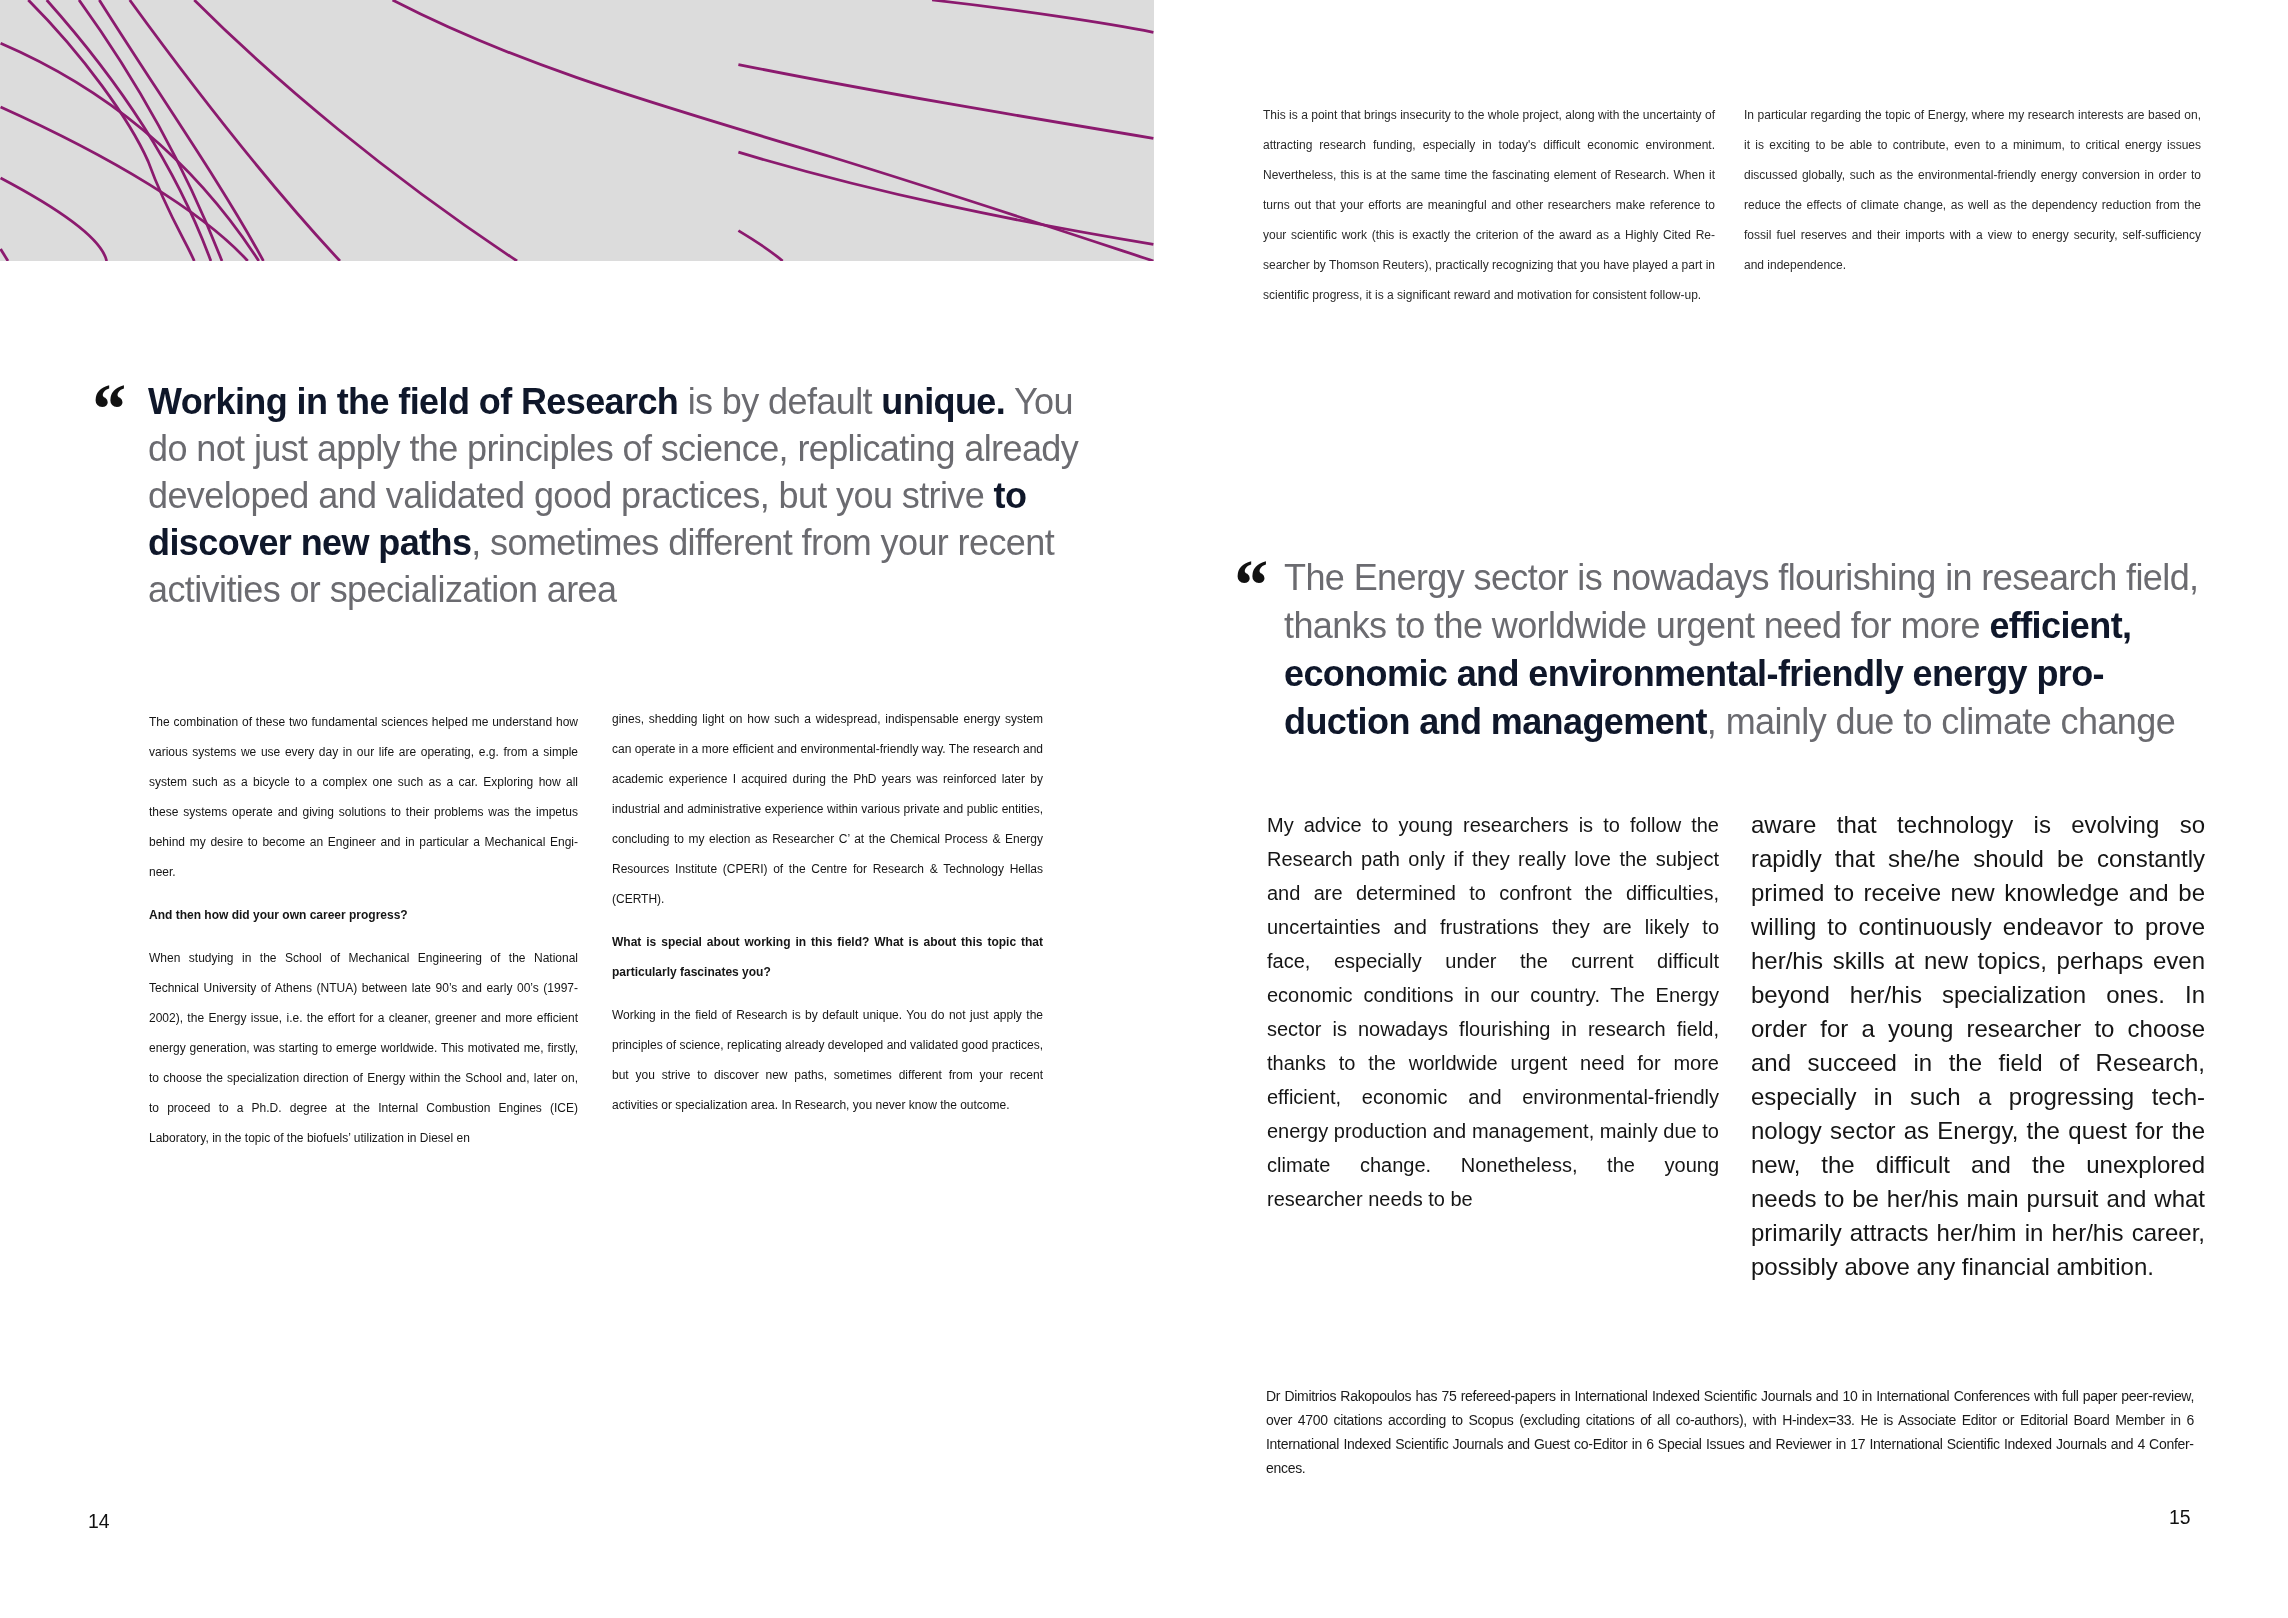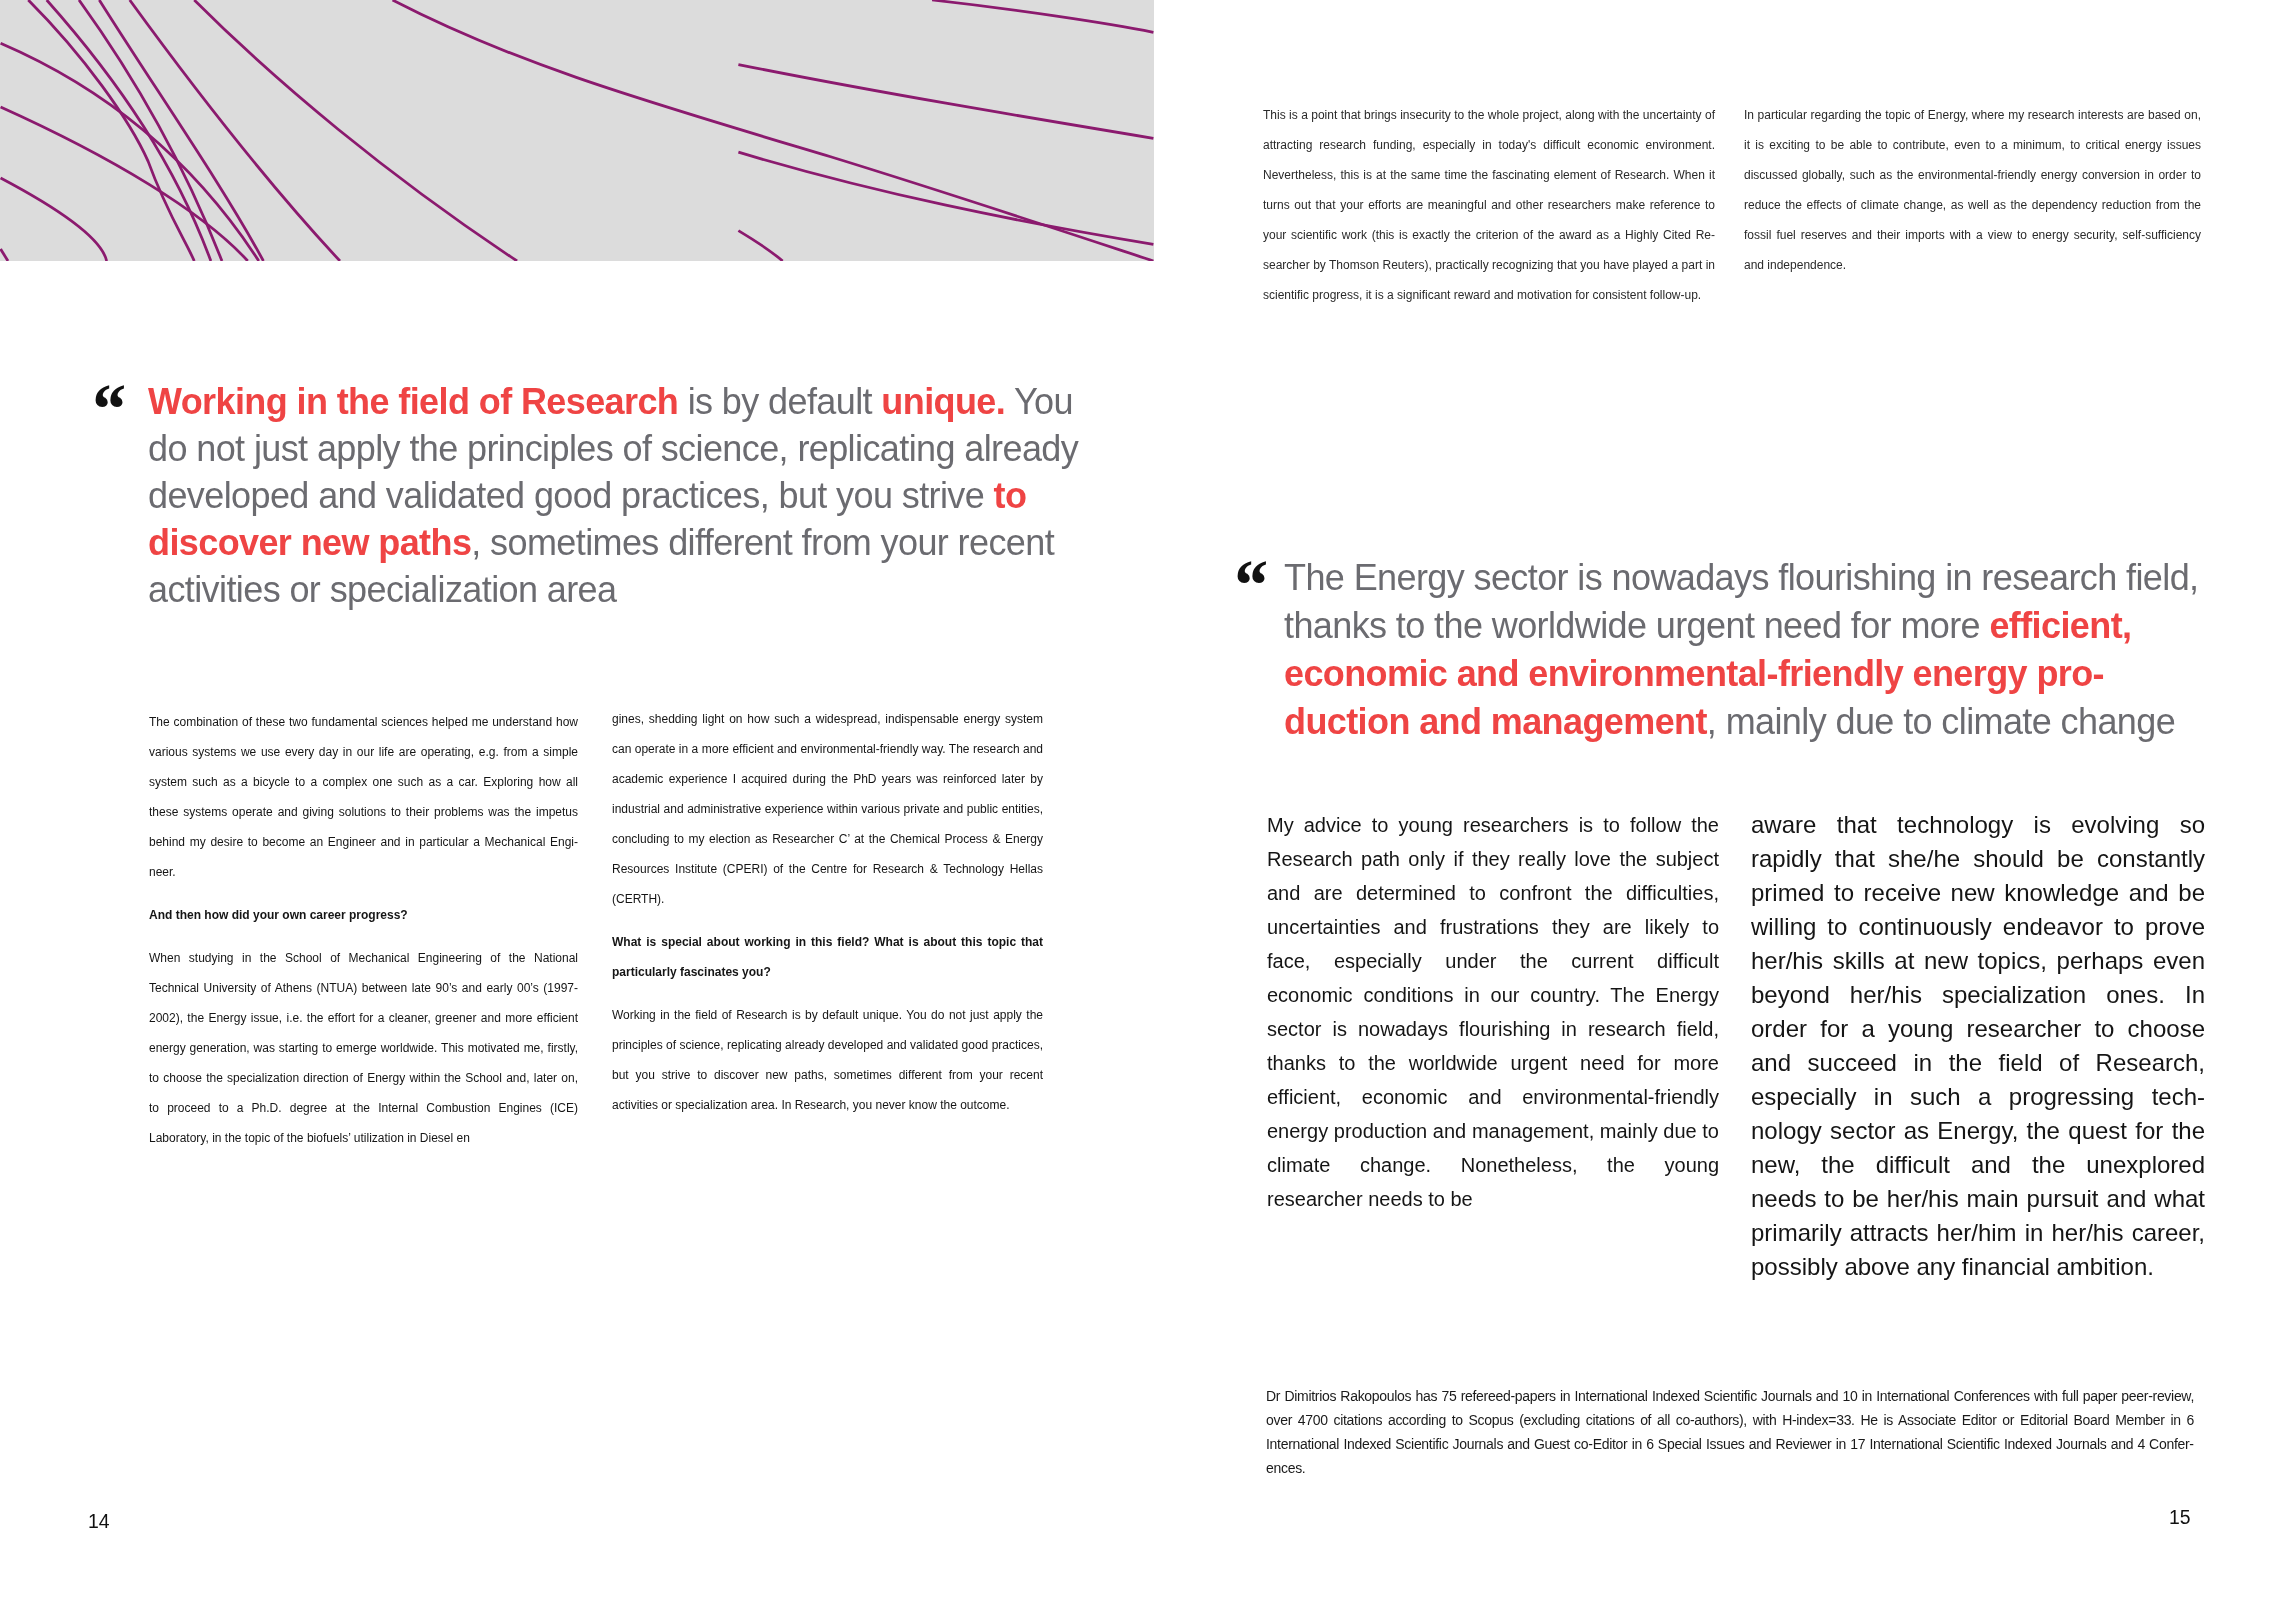--- a/index.html
+++ b/index.html
@@ -15,21 +15,21 @@
   .banner svg { position: absolute; left: 0; top: 0; }
 
   .pullquote {
     position: absolute; font-family: "Liberation Sans", "DejaVu Sans", sans-serif;
     color: #6b6b70; letter-spacing: -0.6px;
   }
   .pullquote .qmark {
     position: absolute; font-weight: bold; font-style: italic; color: #111;
     font-family: "Liberation Serif", "DejaVu Serif", serif;
   }
-  .pullquote b { color: #ef4444; font-weight: bold; text-align: right; }
+  .pullquote b { color: #0f172a; font-weight: bold; text-align: right; }
 
   .pq-left { left: 85px; top: 378px; width: 997px; font-size: 36px; line-height: 47px; }
   .pq-left .qmark { left: 3.7px; top: -5.5px; font-size: 72px; line-height: 72px; }
   .pq-left .qtext { margin-left: 63px; }
 
   .pq-right { left: 1227px; top: 554px; width: 978px; font-size: 36px; line-height: 48px; }
   .pq-right .qmark { left: 3.7px; top: -5.5px; font-size: 72px; line-height: 72px; }
   .pq-right .qtext { margin-left: 57px; }
 
   .col {

